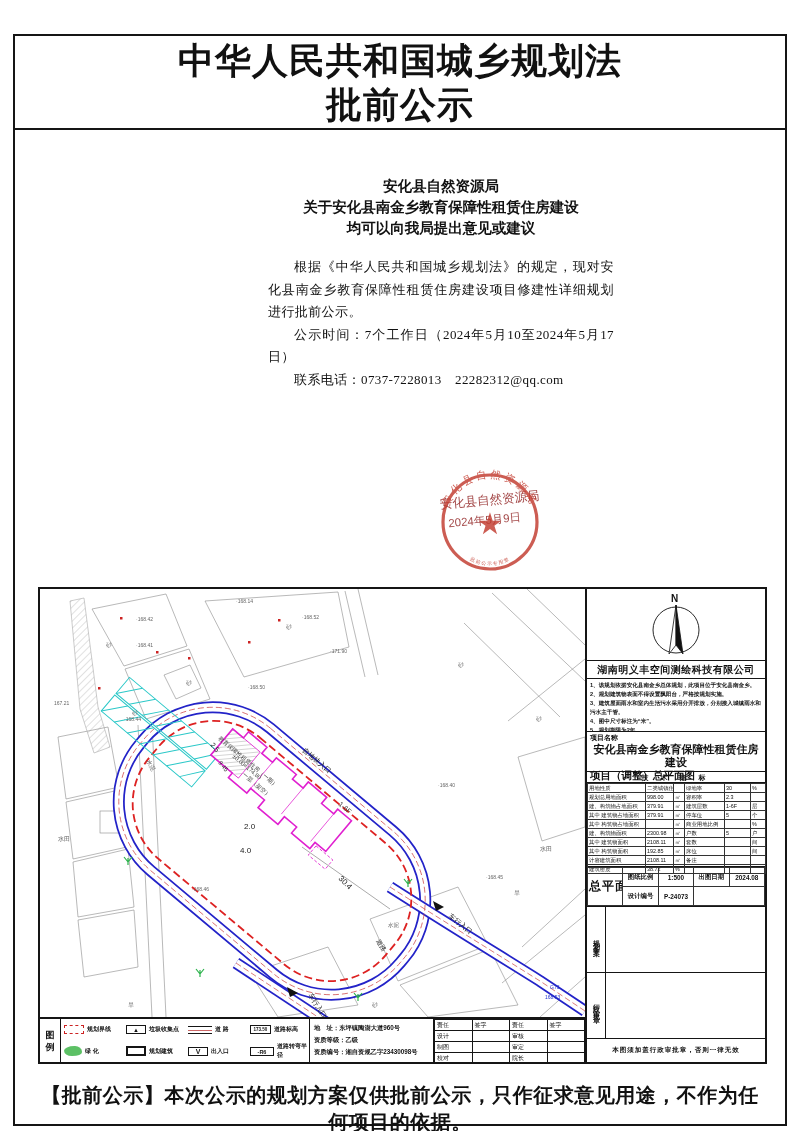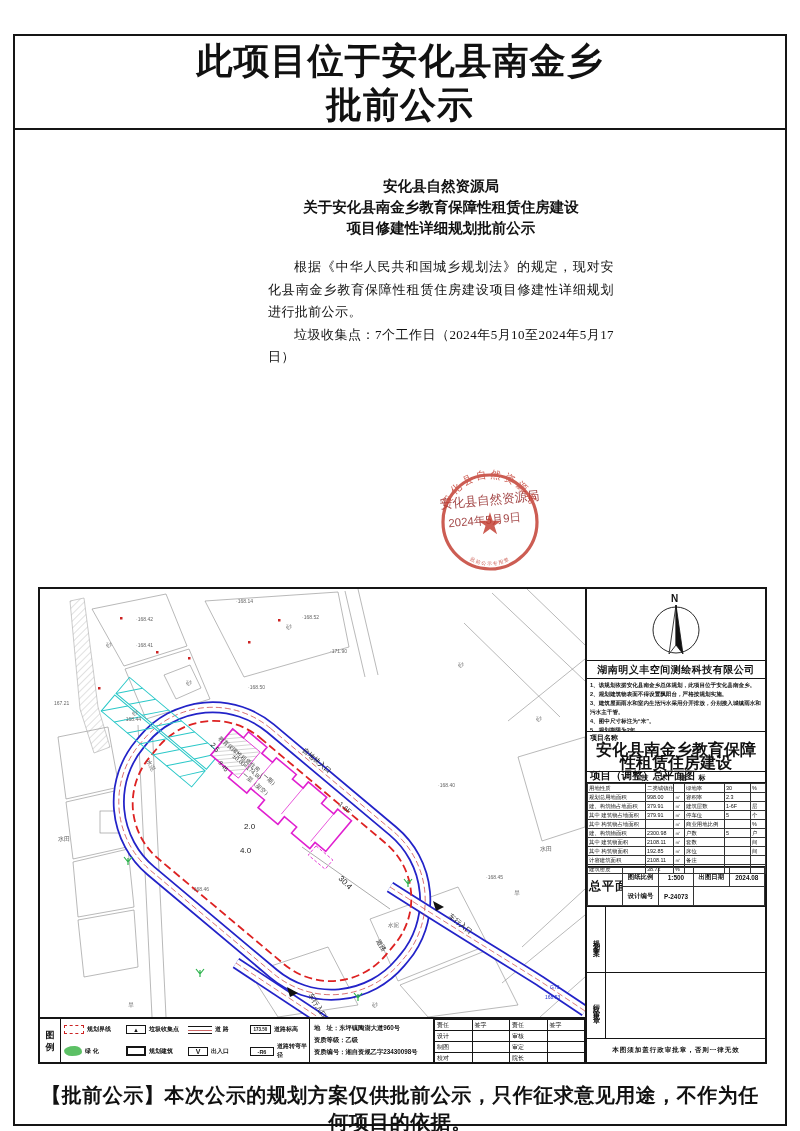--- a/index.html
+++ b/index.html
@@ -45,21 +45,21 @@
   .sign-t td{border:1px solid #151515;padding:0 2px;height:10px;overflow:hidden;white-space:nowrap;}
   
   .rpanel{position:absolute;left:545px;top:0;width:180px;height:473px;border-left:2px solid #151515;
           box-sizing:border-box;display:flex;flex-direction:column;}
   .rp{border-bottom:1px solid #151515;box-sizing:border-box;flex:none;}
   .rp.north{height:72px;display:flex;align-items:center;justify-content:center;}
   .rp.company{height:18px;display:flex;align-items:center;justify-content:center;font-size:10px;font-weight:bold;letter-spacing:.5px;}
   .rp.notes{height:53px;font-size:5.6px;font-weight:bold;line-height:9px;padding:2px 3px;overflow:hidden;}
   .rp.projname{height:40px;padding:1px 3px;}
   .pn-label{font-size:7px;font-weight:bold;}
-  .pn-l1{font-size:16px;font-weight:bold;text-align:center;line-height:13px;}
+  .pn-l1{font-size:11px;font-weight:bold;text-align:center;line-height:13px;}
   .pn-l2{font-size:10.5px;font-weight:bold;line-height:13px;}
   .rp.techhead{height:11px;font-size:7px;font-weight:bold;text-align:center;letter-spacing:5px;line-height:11px;}
   .rp.techtable{height:84px;}
   .techtable table{border-collapse:collapse;width:100%;height:100%;table-layout:fixed;}
   .techtable td{border:1px solid #333;font-size:5.4px;padding:0 1px;height:8px;overflow:hidden;white-space:nowrap;}
   .rp.sheet{height:40px;}
   .sheet-t{border-collapse:collapse;width:100%;height:100%;table-layout:fixed;font-size:6.4px;font-weight:bold;text-align:center;}
   .sheet-t td{border:1px solid #333;overflow:hidden;white-space:nowrap;}
   .sheet-t td.big{font-size:12px;letter-spacing:1px;}
   .rp.stamp{height:66px;display:flex;}
@@ -71,32 +71,33 @@
   
   .footer{position:absolute;left:18px;top:1046px;width:734px;text-align:center;
           font-family:"Liberation Serif",serif;font-weight:600;font-size:20px;letter-spacing:.5px;}
 </style>
 </head>
 <body>
 
 <div class="frame">
 
   <div class="title-box">
-    <div>此项目位于安化县南金乡</div>
+    <div>中华人民共和国城乡规划法</div>
     <div>批前公示</div>
   </div>
 
   <div class="announcement">
     <div class="ann-heading">
       <div>安化县自然资源局</div>
       <div>关于安化县南金乡教育保障性租赁住房建设</div>
-      <div>项目修建性详细规划批前公示</div>
+      <div>均可以向我局提出意见或建议</div>
     </div>
     <p>根据《中华人民共和国城乡规划法》的规定，现对安化县南金乡教育保障性租赁住房建设项目修建性详细规划进行批前公示。</p>
-    <p>垃圾收集点：7个工作日（2024年5月10至2024年5月17日）</p>
+    <p>公示时间：7个工作日（2024年5月10至2024年5月17日）</p>
+    <p class="nj">联系电话：0737-7228013　22282312@qq.com</p>
   </div>
 
   <svg class="seal" width="190" height="125" viewBox="0 0 190 125">
     <defs>
       <path id="sealArcTop" d="M 49,62 A 44,44 0 1 1 137,62"></path>
       <path id="sealArcBot" d="M 60,88 A 40,40 0 0 0 126,88"></path>
     </defs>
     <g opacity="0.9">
       <text x="93" y="44" text-anchor="middle" font-size="12.5" fill="#993333" transform="rotate(-5 93 44)">安化县自然资源局</text>
       <text x="88" y="64" text-anchor="middle" font-size="11.5" fill="#993333" transform="rotate(-5 88 64)">2024年5月9日</text>

